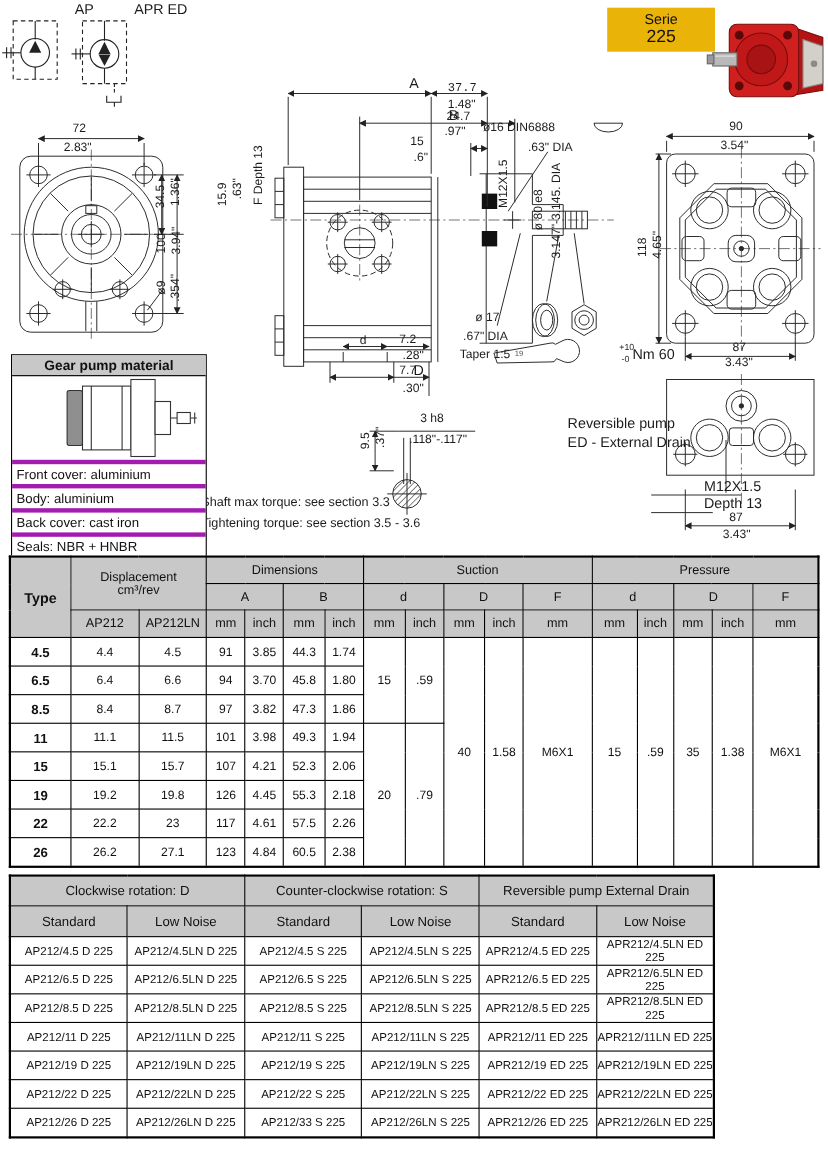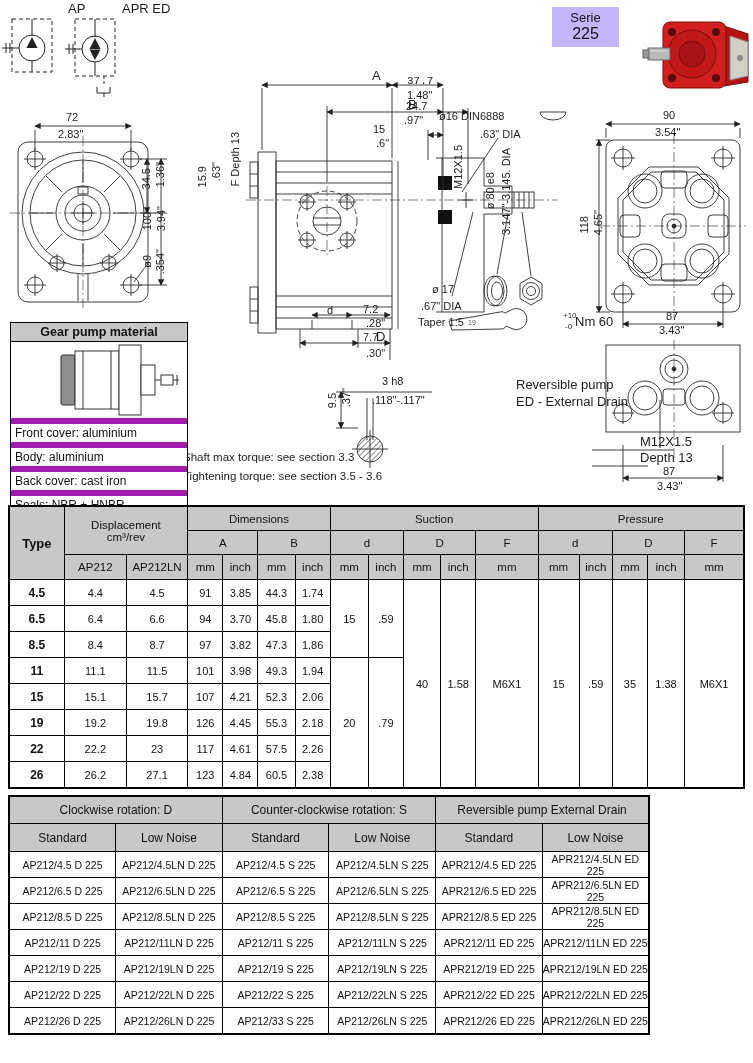--- a/index.html
+++ b/index.html
@@ -6,29 +6,29 @@
   body{width:753px;height:1063px;background:#fff;position:relative;
        font-family:"Liberation Sans", sans-serif;color:#111;overflow:hidden;}
   #drawing{position:absolute;left:0;top:0;width:753px;height:505px;}
   #lineart{position:absolute;left:0;top:0;}
   .lbl{position:absolute;font-size:11px;line-height:12px;white-space:nowrap;color:#1c1c1c;}
   .vlbl{position:absolute;font-size:11px;line-height:12px;white-space:nowrap;color:#1c1c1c;
         writing-mode:vertical-rl;transform:rotate(180deg);}
   .big{font-size:13px;margin-left:48px;}
   .sup{font-size:8px;line-height:9px;}
   .tiny{font-size:7px;color:#555;}
-  #serie-box{position:absolute;left:552px;top:7px;width:67px;height:40px;background:#c4b5fd;
+  #serie-box{position:absolute;left:552px;top:7px;width:98px;height:40px;background:#eab308;
              text-align:center;}
   #serie-box .l1{font-size:13px;margin-top:3px;}
   #serie-box .l2{font-size:16px;}
   #material-box{position:absolute;left:10px;top:322px;width:176px;border:1px solid #000;background:#fff;}
   #material-box .mt{background:#c8c8c8;border-bottom:1px solid #000;font-weight:bold;
                     font-size:12.5px;text-align:center;padding:2px 0;}
   #material-box .mdraw{height:76px;position:relative;}
-  #material-box .mrow{border-top:6px solid #a21caf;font-size:12px;padding:2px 4px;height:14px;}
+  #material-box .mrow{border-top:4px solid #a21caf;font-size:12px;padding:2px 4px;height:14px;}
   table{border-collapse:collapse;table-layout:fixed;background:#fff;}
   #spec{position:absolute;left:8px;top:505px;width:737px;border:2px solid #000;}
   #spec th,#spec td{border:1px solid #000;text-align:center;vertical-align:middle;
                     font-size:11px;font-weight:normal;padding:0;overflow:hidden;}
   #spec thead th{background:#c8c8c8;font-size:11.5px;}
   #spec thead tr:nth-child(1) th{height:23px;}
   #spec thead tr:nth-child(2) th{height:23px;}
   #spec thead tr:nth-child(3) th{height:24px;}
   #spec th.htype{font-weight:bold;font-size:13px;}
   #spec tbody td{height:25px;}

